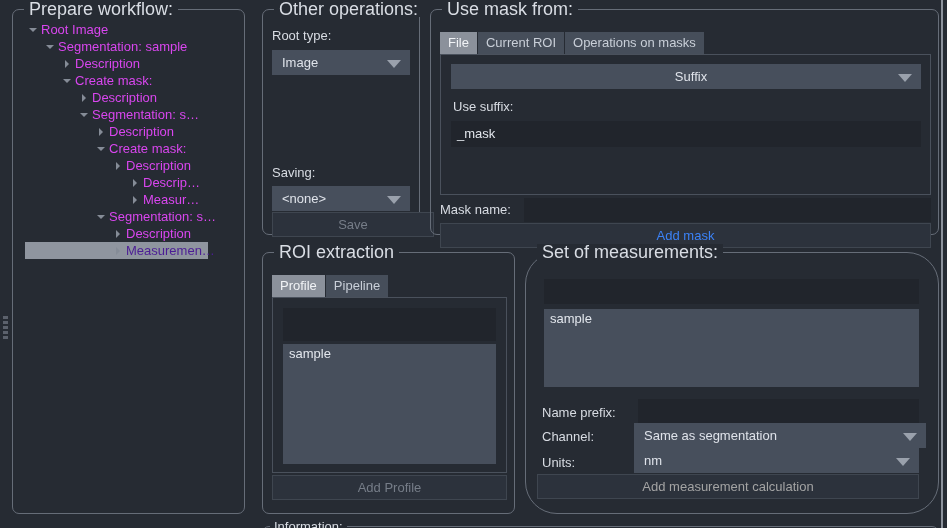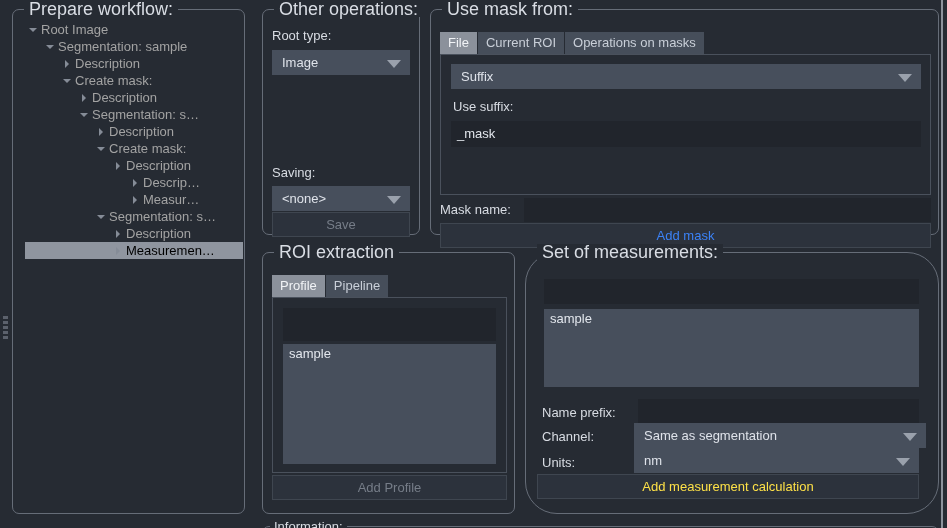--- a/index.html
+++ b/index.html
@@ -52,28 +52,28 @@
     overflow: hidden;
   }
   .tree-row {
     height: 17px;
     line-height: 17px;
     display: flex;
     align-items: center;
     white-space: nowrap;
     padding-left: 11px;
     font-size: 13px;
-    color: #a3a3a3;
+    color: #d946ef;
   }
   .tree-row.selected {
     background: #8f959f;
-    color: #000000;
+    color: #4c1d95;
     margin-left: 11px;
     padding-left: 0;
-    width: 218px;
+    width: 183px;
   }
   .tw {
     width: 16px;
     min-width: 16px;
     display: inline-block;
     position: relative;
     height: 17px;
   }
   .tw.down::after {
     content: "";
@@ -333,35 +333,35 @@
       <span class="arrow"></span>
     </div>
 
     <div class="abs lbl" style="left:9px; top:155px;">Saving:</div>
 
     <div class="abs combo" style="left:9px; top:176px; width:138px;">
       <span>&lt;none&gt;</span>
       <span class="arrow"></span>
     </div>
 
-    <div class="abs btn" style="left: 9px; top: 202px; width: 138px; color: rgb(118, 125, 136);">Save</div>
+    <div class="abs btn" style="left: 9px; top: 202px; width: 162px; color: rgb(118, 125, 136);">Save</div>
   </div>
 
   <div class="group" id="use-mask">
     <span class="legend">Use mask from:</span>
 
     <div class="tabbar" id="mask-tabs" style="left:9px; top:21px;">
         <div class="tab active">File</div>
         <div class="tab">Current ROI</div>
         <div class="tab">Operations on masks</div>
       </div>
 
     <div class="tabpane" style="left:9px; top:44px; width:491px; height:141px;">
 
-      <div class="abs combo" style="left:10px; top:9px; width:470px;">
+      <div class="abs combo" style="left:10px; top:9px; width:470px;text-align:center;">
         <span>Suffix</span>
         <span class="arrow"></span>
       </div>
 
       <div class="abs lbl" style="left:12px; top:44px;">Use suffix:</div>
 
       <div class="abs input" style="left:10px; top:66px; width:470px; height:26px; line-height:26px;" placeholder="_mask">_mask</div>
     </div>
 
     <div class="abs lbl" style="left:9px; top:192px;">Mask name:</div>
@@ -408,20 +408,20 @@
       <span>Same as segmentation</span>
       <span class="arrow"></span>
     </div>
 
     <div class="abs lbl" style="left:16px; top:202px;">Units:</div>
     <div class="abs combo" style="left:108px; top:195px; width:285px;">
       <span>nm</span>
       <span class="arrow"></span>
     </div>
 
-    <div class="abs btn" style="left: 11px; top: 221px; width: 382px; color: #fde047;">Add measurement calculation</div>
+    <div class="abs btn" style="left: 11px; top: 221px; width: 382px; color: #a3a3a3;">Add measurement calculation</div>
   </div>
 
   <div id="info-group"></div>
   <div class="bottom-legend">Information:</div>
 
   <div id="vline-right"></div>
 </div>
 
 </body></html>

